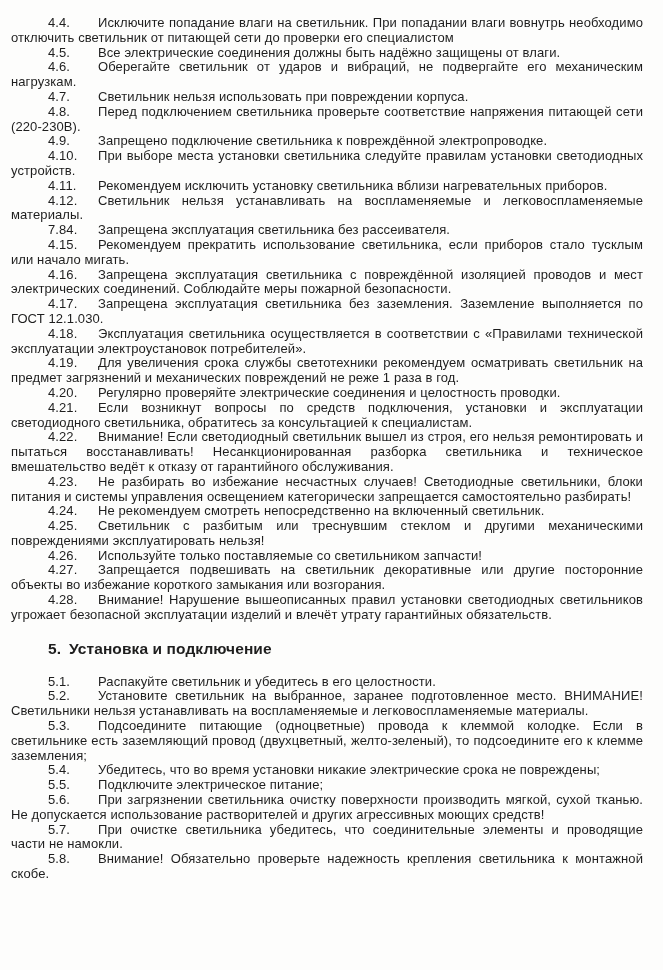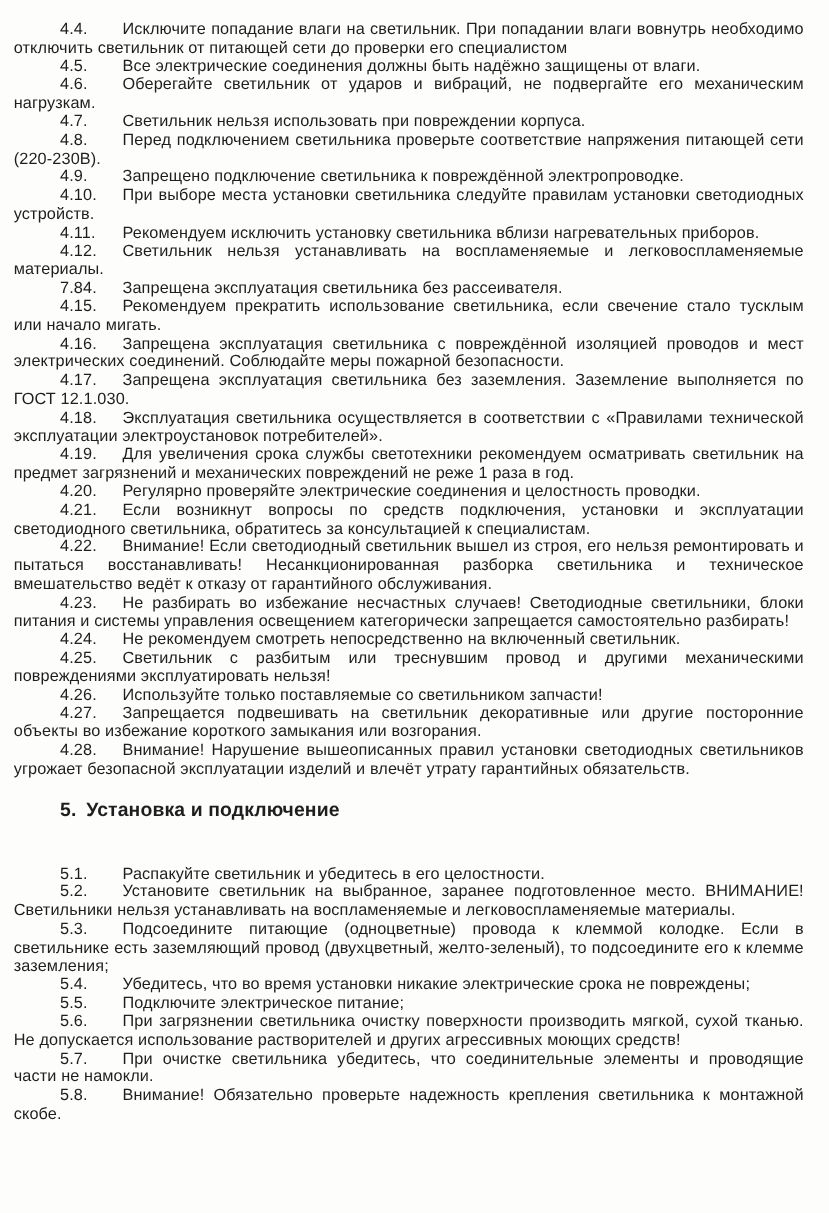--- a/index.html
+++ b/index.html
@@ -25,21 +25,21 @@
     letter-spacing: 0.1px;
   }
   .num {
     display: inline-block;
     box-sizing: border-box;
     width: 87px;
     padding-left: 37px;
     white-space: nowrap;
   }
   .heading {
-    margin: 15px 0 32px 0;
+    margin: 15px 0 15px 0;
     padding-left: 37px;
     font-size: 15.5px;
     font-weight: bold;
     line-height: 22px;
     letter-spacing: 0.1px;
   }
   .hnum {
     display: inline-block;
     width: 21px;
   }
@@ -53,31 +53,31 @@
     <p class="item"><span class="num">4.4.</span><span>Исключите попадание влаги на светильник. При попадании влаги вовнутрь необходимо отключить светильник от питающей сети до проверки его специалистом</span></p>
     <p class="item"><span class="num">4.5.</span><span>Все электрические соединения должны быть надёжно защищены от влаги.</span></p>
     <p class="item"><span class="num">4.6.</span><span>Оберегайте светильник от ударов и вибраций, не подвергайте его механическим нагрузкам.</span></p>
     <p class="item"><span class="num">4.7.</span><span>Светильник нельзя использовать при повреждении корпуса.</span></p>
     <p class="item"><span class="num">4.8.</span><span>Перед подключением светильника проверьте соответствие напряжения питающей сети (220-230В).</span></p>
     <p class="item"><span class="num">4.9.</span><span>Запрещено подключение светильника к повреждённой электропроводке.</span></p>
     <p class="item"><span class="num">4.10.</span><span>При выборе места установки светильника следуйте правилам установки светодиодных устройств.</span></p>
     <p class="item"><span class="num">4.11.</span><span>Рекомендуем исключить установку светильника вблизи нагревательных приборов.</span></p>
     <p class="item"><span class="num">4.12.</span><span>Светильник нельзя устанавливать на воспламеняемые и легковоспламеняемые материалы.</span></p>
     <p class="item"><span class="num">7.84.</span><span>Запрещена эксплуатация светильника без рассеивателя.</span></p>
-    <p class="item"><span class="num">4.15.</span><span>Рекомендуем прекратить использование светильника, если свечение стало тусклым или начало мигать.</span></p>
+    <p class="item"><span class="num">4.15.</span><span>Рекомендуем прекратить использование светильника, если приборов стало тусклым или начало мигать.</span></p>
     <p class="item"><span class="num">4.16.</span><span>Запрещена эксплуатация светильника с повреждённой изоляцией проводов и мест электрических соединений. Соблюдайте меры пожарной безопасности.</span></p>
     <p class="item"><span class="num">4.17.</span><span>Запрещена эксплуатация светильника без заземления. Заземление выполняется по ГОСТ 12.1.030.</span></p>
     <p class="item"><span class="num">4.18.</span><span>Эксплуатация светильника осуществляется в соответствии с «Правилами технической эксплуатации электроустановок потребителей».</span></p>
     <p class="item"><span class="num">4.19.</span><span>Для увеличения срока службы светотехники рекомендуем осматривать светильник на предмет загрязнений и механических повреждений не реже 1 раза в год.</span></p>
     <p class="item"><span class="num">4.20.</span><span>Регулярно проверяйте электрические соединения и целостность проводки.</span></p>
     <p class="item"><span class="num">4.21.</span><span>Если возникнут вопросы по средств подключения, установки и эксплуатации светодиодного светильника, обратитесь за консультацией к специалистам.</span></p>
     <p class="item"><span class="num">4.22.</span><span>Внимание! Если светодиодный светильник вышел из строя, его нельзя ремонтировать и пытаться восстанавливать! Несанкционированная разборка светильника и техническое вмешательство ведёт к отказу от гарантийного обслуживания.</span></p>
     <p class="item"><span class="num">4.23.</span><span>Не разбирать во избежание несчастных случаев! Светодиодные светильники, блоки питания и системы управления освещением категорически запрещается самостоятельно разбирать!</span></p>
     <p class="item"><span class="num">4.24.</span><span>Не рекомендуем смотреть непосредственно на включенный светильник.</span></p>
-    <p class="item"><span class="num">4.25.</span><span>Светильник с разбитым или треснувшим провод и другими механическими повреждениями эксплуатировать нельзя!</span></p>
+    <p class="item"><span class="num">4.25.</span><span>Светильник с разбитым или треснувшим стеклом и другими механическими повреждениями эксплуатировать нельзя!</span></p>
     <p class="item"><span class="num">4.26.</span><span>Используйте только поставляемые со светильником запчасти!</span></p>
     <p class="item"><span class="num">4.27.</span><span>Запрещается подвешивать на светильник декоративные или другие посторонние объекты во избежание короткого замыкания или возгорания.</span></p>
     <p class="item"><span class="num">4.28.</span><span>Внимание! Нарушение вышеописанных правил установки светодиодных светильников угрожает безопасной эксплуатации изделий и влечёт утрату гарантийных обязательств.</span></p>
   </section>
 
   <h2 class="heading"><span class="hnum">5.</span><span>Установка и подключение</span></h2>
 
   <section>
     <p class="item"><span class="num">5.1.</span><span>Распакуйте светильник и убедитесь в его целостности.</span></p>
     <p class="item"><span class="num">5.2.</span><span>Установите светильник на выбранное, заранее подготовленное место. ВНИМАНИЕ! Светильники нельзя устанавливать на воспламеняемые и легковоспламеняемые материалы.</span></p>

